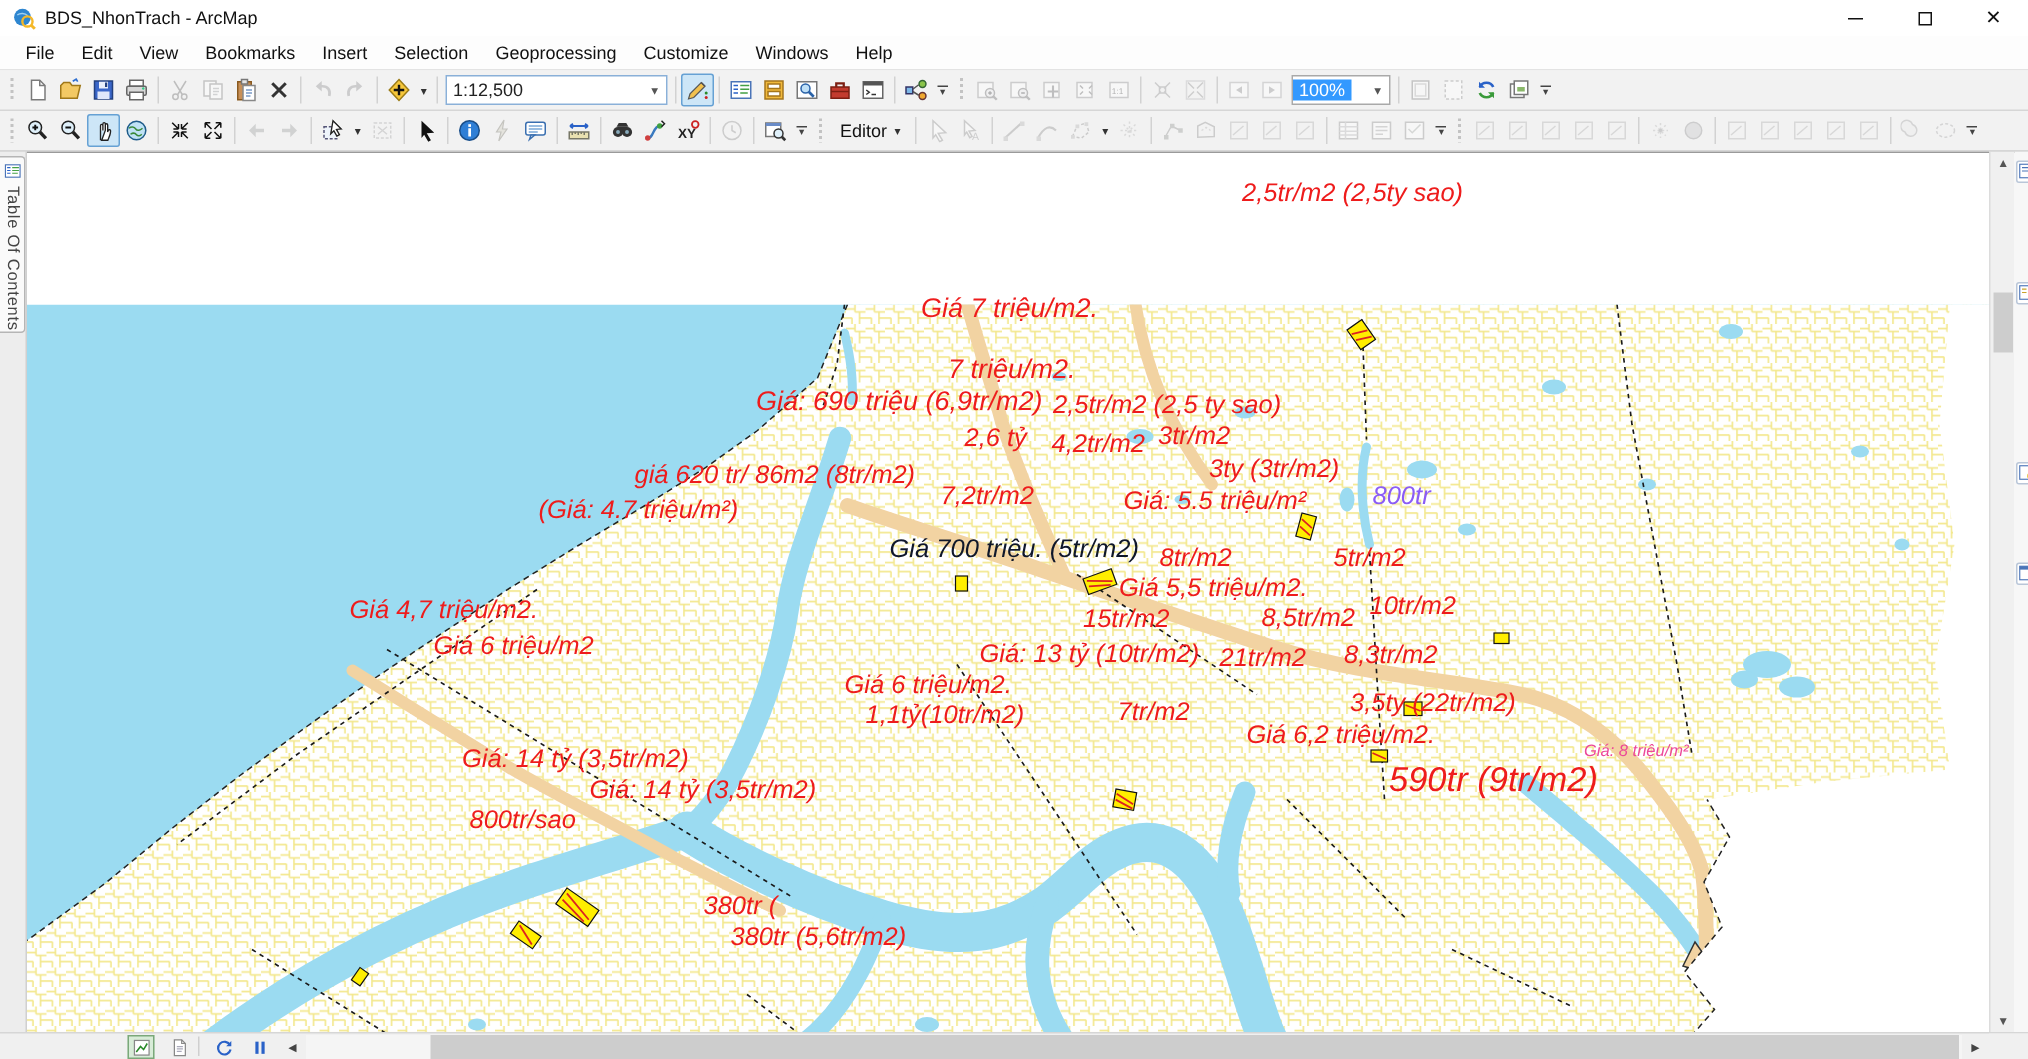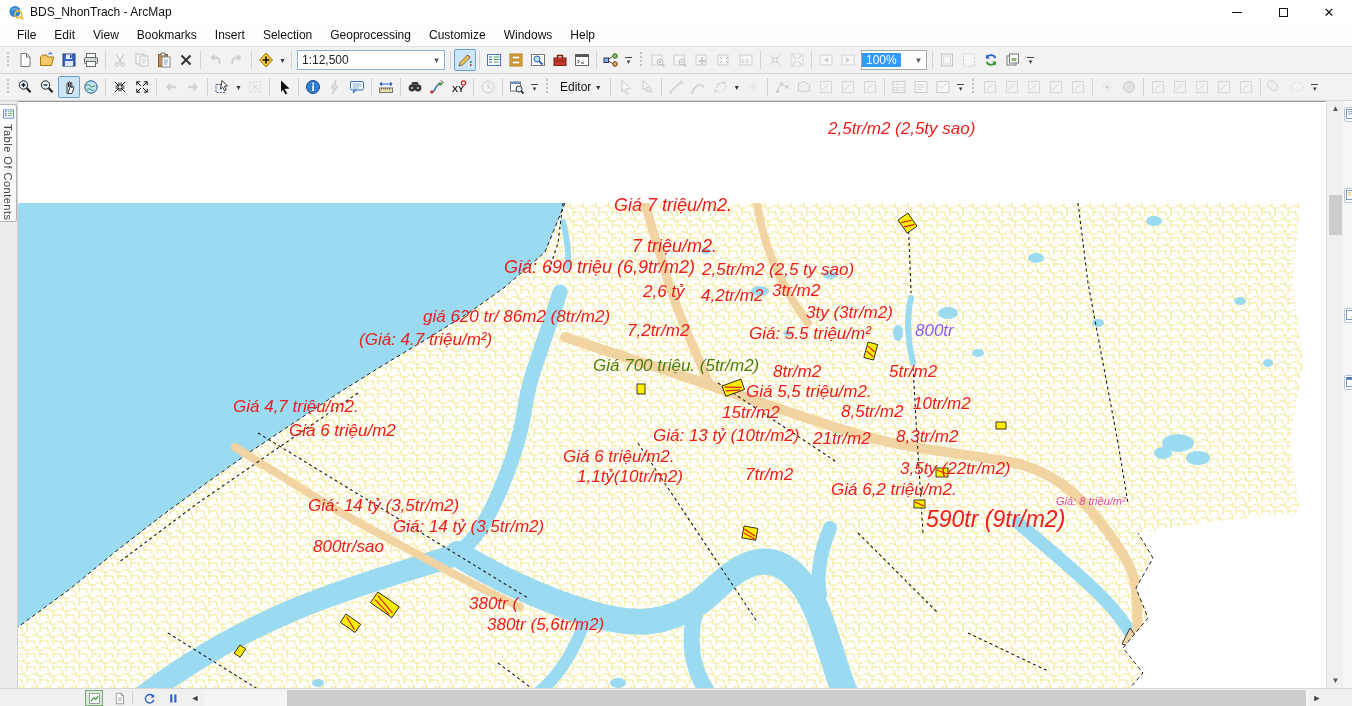--- a/index.html
+++ b/index.html
@@ -809,21 +809,21 @@
       <div class="mlabel" style="left: 702px; top: 260px; font-size: 17px; color: rgb(238, 28, 28);">2,5tr/m2 (2,5 ty sao)</div>
       <div class="mlabel" style="left: 643px; top: 282px; font-size: 17px; color: rgb(238, 28, 28);">2,6 tỷ</div>
       <div class="mlabel" style="left: 701px; top: 286px; font-size: 17px; color: rgb(238, 28, 28);">4,2tr/m2</div>
       <div class="mlabel" style="left: 772px; top: 281px; font-size: 17px; color: rgb(238, 28, 28);">3tr/m2</div>
       <div class="mlabel" style="left: 627px; top: 309px; font-size: 17px; color: rgb(238, 28, 28); margin-top: 12px;">7,2tr/m2</div>
       <div class="mlabel" style="left: 806px; top: 303px; font-size: 17px; color: rgb(238, 28, 28);">3ty (3tr/m2)</div>
       <div class="mlabel" style="left: 749px; top: 324px; font-size: 17px; color: rgb(238, 28, 28);">Giá: 5.5 triệu/m²</div>
       <div class="mlabel" style="left: 915px; top: 321px; font-size: 17px; color: #8b5cf6;">800tr</div>
       <div class="mlabel" style="left: 423px; top: 307px; font-size: 17px; color: rgb(238, 28, 28);">giá 620 tr/ 86m2 (8tr/m2)</div>
       <div class="mlabel" style="left: 359px; top: 330px; font-size: 17px; color: rgb(238, 28, 28);">(Giá: 4.7 triệu/m²)</div>
-      <div class="mlabel" style="left: 593px; top: 356px; font-size: 17px; color: #4d7c0f;">Giá 700 triệu. (5tr/m2)</div>
+      <div class="mlabel" style="left: 593px; top: 356px; font-size: 17px; color: #0f172a;">Giá 700 triệu. (5tr/m2)</div>
       <div class="mlabel" style="left: 773px; top: 362px; font-size: 17px; color: rgb(238, 28, 28);">8tr/m2</div>
       <div class="mlabel" style="left: 889px; top: 362px; font-size: 17px; color: rgb(238, 28, 28);">5tr/m2</div>
       <div class="mlabel" style="left: 746px; top: 382px; font-size: 17px; color: rgb(238, 28, 28);">Giá 5,5 triệu/m2.</div>
       <div class="mlabel" style="left: 913px; top: 394px; font-size: 17px; color: rgb(238, 28, 28);">10tr/m2</div>
       <div class="mlabel" style="left: 722px; top: 403px; font-size: 17px; color: rgb(238, 28, 28);">15tr/m2</div>
       <div class="mlabel" style="left: 841px; top: 402px; font-size: 17px; color: rgb(238, 28, 28); font-style: italic;">8,5tr/m2</div>
       <div class="mlabel" style="left: 233px; top: 397px; font-size: 17px; color: rgb(238, 28, 28);">Giá 4,7 triệu/m2.</div>
       <div class="mlabel" style="left: 289px; top: 421px; font-size: 17px; color: rgb(238, 28, 28);">Giá 6 triệu/m2</div>
       <div class="mlabel" style="left: 653px; top: 426px; font-size: 17px; color: rgb(238, 28, 28);">Giá: 13 tỷ (10tr/m2)</div>
       <div class="mlabel" style="left: 813px; top: 429px; font-size: 17px; color: rgb(238, 28, 28);">21tr/m2</div>

